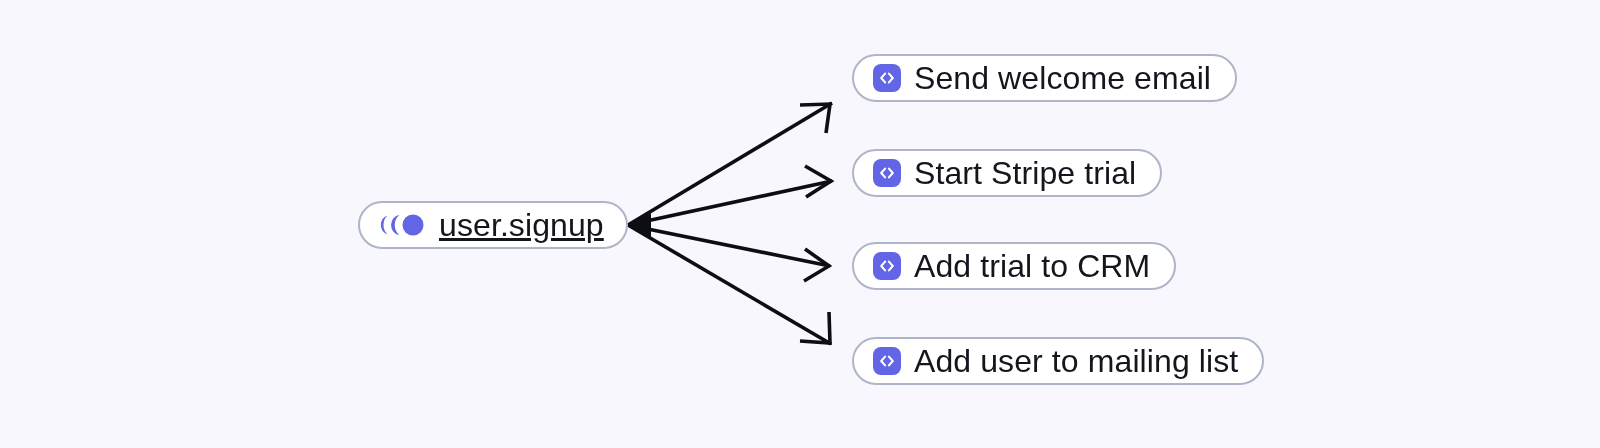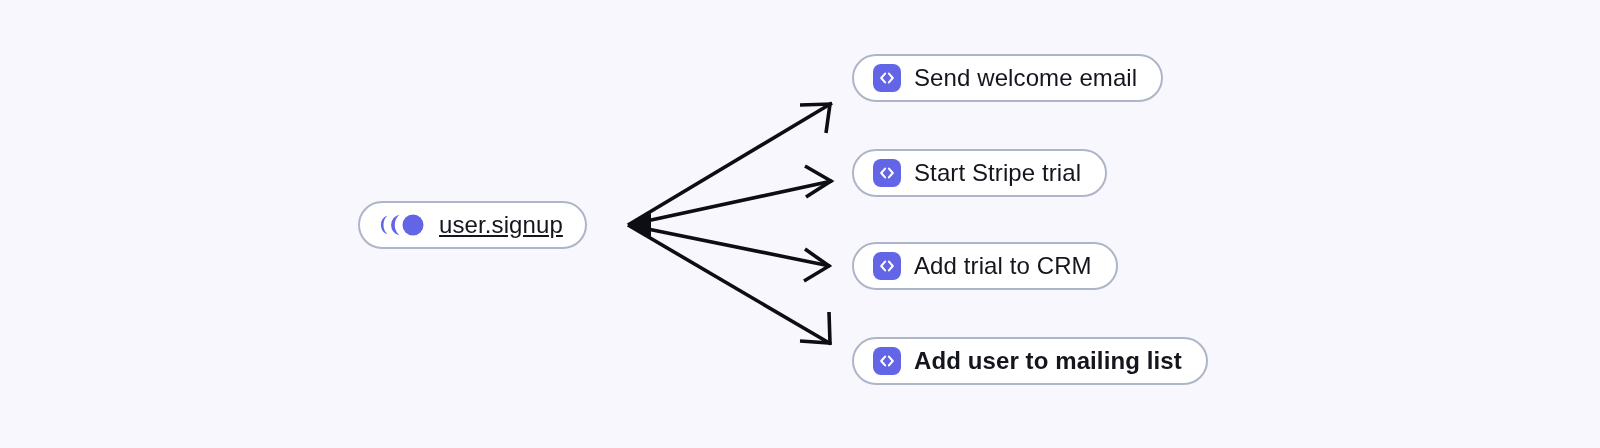--- a/index.html
+++ b/index.html
@@ -33,21 +33,21 @@
     display: flex;
     align-items: center;
     background: #ffffff;
     border: 2px solid #aeb5c8;
     border-radius: 999px;
     height: 48px;
     padding: 0 20px;
     white-space: nowrap;
   }
   .node-label {
-    font-size: 24px;
+    font-size: 32px;
     line-height: 1;
     color: #14151d;
     letter-spacing: 0.1px;
   }
   
   #node-source {
     left: 358px;
     top: 201px;
     padding-left: 19px;
     padding-right: 22px;
@@ -150,21 +150,21 @@
   <div class="node node-target" style="left:852px; top:242px;">
     <span class="code-badge">
       <svg width="18" height="18" viewBox="0 0 18 18" aria-hidden="true">
         <path d="M7.1 4.6 L3.2 9 L7.1 13.4" fill="none" stroke="#ffffff" stroke-width="2.1" stroke-linecap="round" stroke-linejoin="round"></path>
         <path d="M10.9 4.6 L14.8 9 L10.9 13.4" fill="none" stroke="#ffffff" stroke-width="2.1" stroke-linecap="round" stroke-linejoin="round"></path>
       </svg>
     </span>
     <span class="node-label">Add trial to CRM</span>
   </div>
 
-  <div class="node node-target" style="left:852px; top:337px;font-weight:bold;">
+  <div class="node node-target" style="left:852px; top:337px;">
     <span class="code-badge">
       <svg width="18" height="18" viewBox="0 0 18 18" aria-hidden="true">
         <path d="M7.1 4.6 L3.2 9 L7.1 13.4" fill="none" stroke="#ffffff" stroke-width="2.1" stroke-linecap="round" stroke-linejoin="round"></path>
         <path d="M10.9 4.6 L14.8 9 L10.9 13.4" fill="none" stroke="#ffffff" stroke-width="2.1" stroke-linecap="round" stroke-linejoin="round"></path>
       </svg>
     </span>
     <span class="node-label">Add user to mailing list</span>
   </div>
 
 </div>

